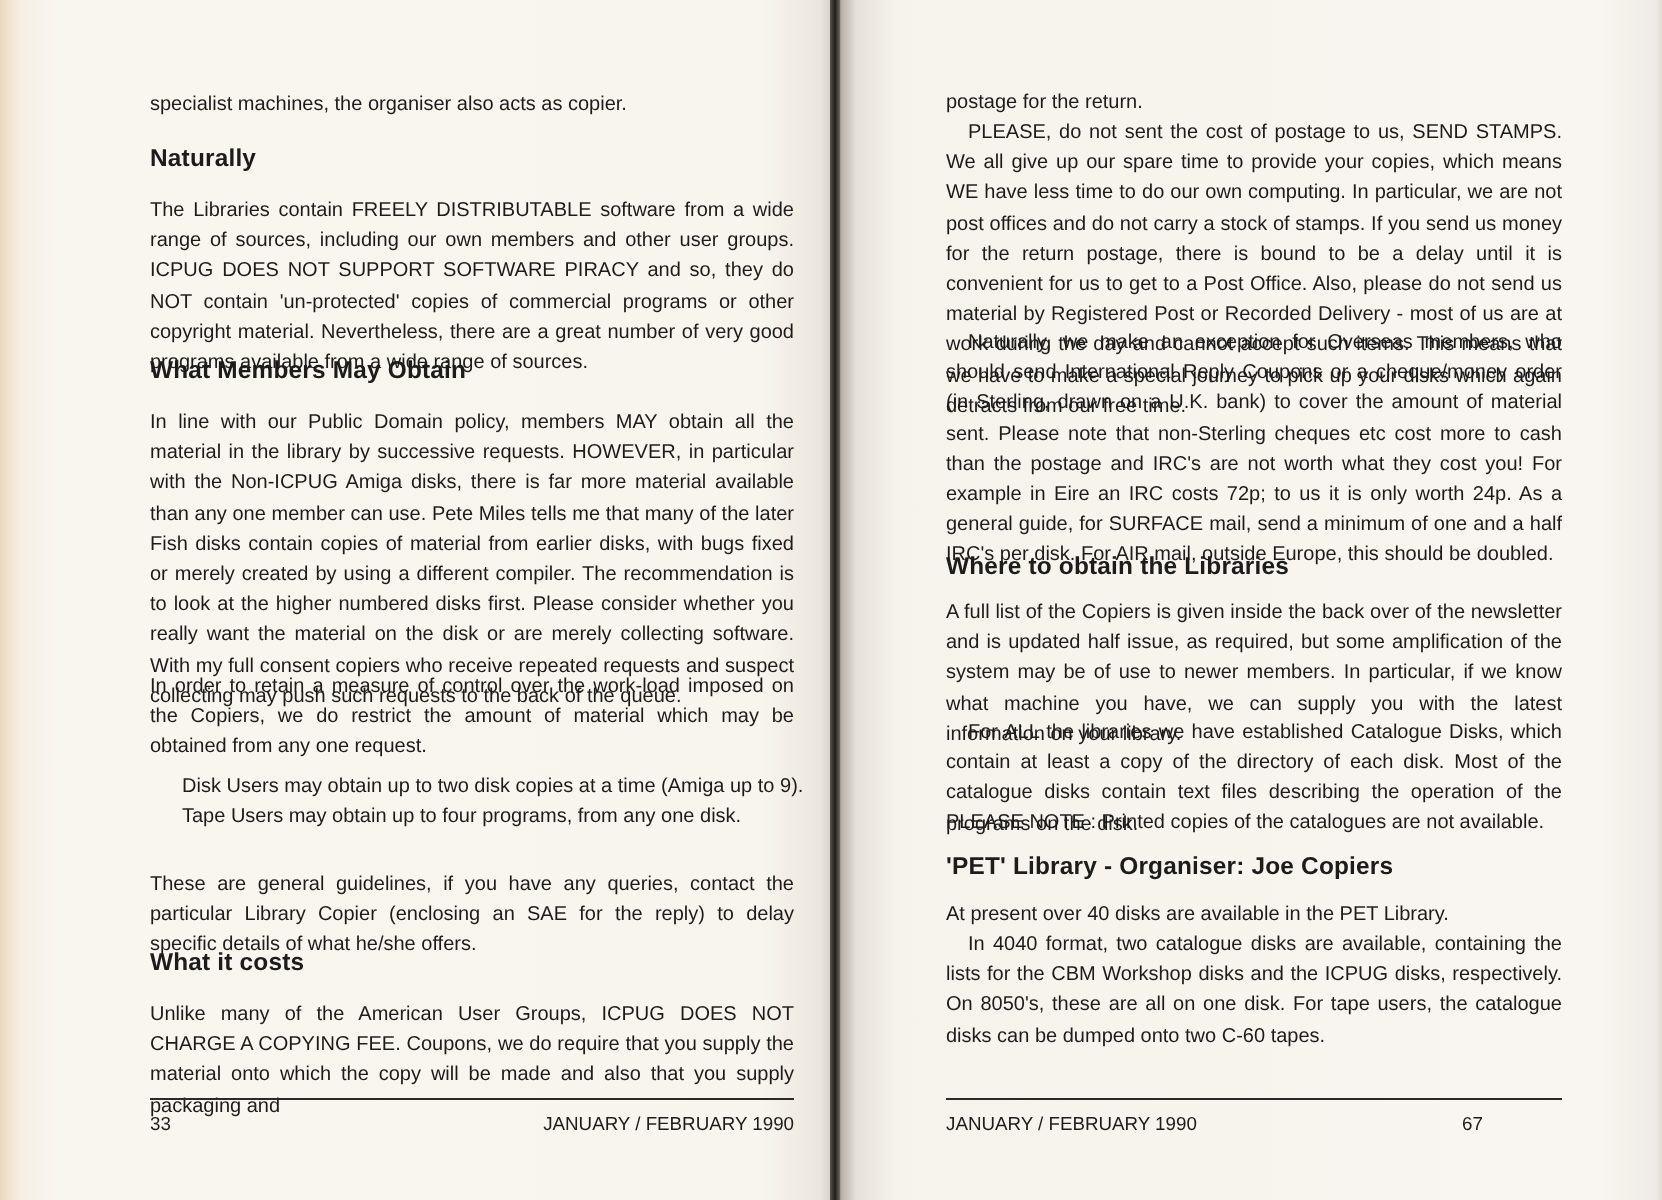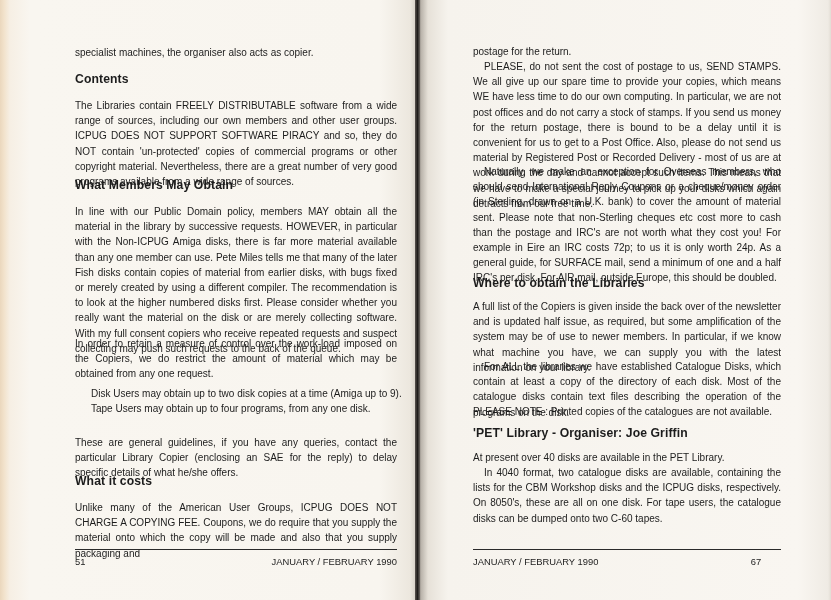--- a/index.html
+++ b/index.html
@@ -35,56 +35,56 @@
 </style>
 </head>
 <body>
 
 <div class="spread">
 
   <div class="page page-left">
     <div class="col col-left">
       <p style="position:absolute; top:45px; width:322px;">specialist machines, the organiser also acts as copier.</p>
 
-      <h2 style="position:absolute; top:72px;">Contents</h2>
+      <h2 style="position:absolute; top:72px;">Naturally</h2>
       <p style="position:absolute; top:98px; width:322px;">The Libraries contain FREELY DISTRIBUTABLE software from a wide range of sources, including our own members and other user groups. ICPUG DOES NOT SUPPORT SOFTWARE PIRACY and so, they do NOT contain 'un-protected' copies of commercial programs or other copyright material. Nevertheless, there are a great number of very good programs available from a wide range of sources.</p>
 
       <h2 style="position:absolute; top:178px;text-align:right;">What Members May Obtain</h2>
       <p style="position:absolute; top:204px; width:322px;">In line with our Public Domain policy, members MAY obtain all the material in the library by successive requests. HOWEVER, in particular with the Non-ICPUG Amiga disks, there is far more material available than any one member can use. Pete Miles tells me that many of the later Fish disks contain copies of material from earlier disks, with bugs fixed or merely created by using a different compiler. The recommendation is to look at the higher numbered disks first. Please consider whether you really want the material on the disk or are merely collecting software. With my full consent copiers who receive repeated requests and suspect collecting may push such requests to the back of the queue.</p>
       <p style="position:absolute; top:336px; width:322px;">In order to retain a measure of control over the work-load imposed on the Copiers, we do restrict the amount of material which may be obtained from any one request.</p>
 
       <p class="ind-block" style="position:absolute; top:386px; width:322px;">Disk Users may obtain up to two disk copies at a time (Amiga up to 9).</p>
       <p class="ind-block" style="position:absolute; top:401px; width:322px;text-align:right;">Tape Users may obtain up to four programs, from any one disk.</p>
 
       <p style="position:absolute; top:435px; width:322px;">These are general guidelines, if you have any queries, contact the particular Library Copier (enclosing an SAE for the reply) to delay specific details of what he/she offers.</p>
 
       <h2 style="position:absolute; top:474px;">What it costs</h2>
       <p style="position:absolute; top:500px; width:322px;">Unlike many of the American User Groups, ICPUG DOES NOT CHARGE A COPYING FEE. Coupons, we do require that you supply the material onto which the copy will be made and also that you supply packaging and</p>
     </div>
 
     <div class="rule" style="left:75px; top:549px; width:322px;"></div>
-    <div class="folio" style="left:75px; top:556px;">51</div>
+    <div class="folio" style="left:75px; top:556px;">33</div>
     <div class="folio" style="left:247px; top:556px; width:150px; text-align:right;">JANUARY / FEBRUARY 1990</div>
   </div>
 
   <div class="page page-right">
   </div>
   <div class="col col-right">
     <p style="position:absolute; top:44px; width:308px;">postage for the return.</p>
     <p class="indent" style="position:absolute; top:59px; width:308px;">PLEASE, do not sent the cost of postage to us, SEND STAMPS. We all give up our spare time to provide your copies, which means WE have less time to do our own computing. In particular, we are not post offices and do not carry a stock of stamps. If you send us money for the return postage, there is bound to be a delay until it is convenient for us to get to a Post Office. Also, please do not send us material by Registered Post or Recorded Delivery - most of us are at work during the day and cannot accept such items. This means that we have to make a special journey to pick up your disks which again detracts from our free time.</p>
     <p class="indent" style="position:absolute; top:164px; width:308px;">Naturally, we make an exception for Overseas members, who should send International Reply Coupons or a cheque/money order (in Sterling, drawn on a U.K. bank) to cover the amount of material sent. Please note that non-Sterling cheques etc cost more to cash than the postage and IRC's are not worth what they cost you! For example in Eire an IRC costs 72p; to us it is only worth 24p. As a general guide, for SURFACE mail, send a minimum of one and a half IRC's per disk. For AIR mail, outside Europe, this should be doubled.</p>
 
     <h2 style="position:absolute; top:276px;">Where to obtain the Libraries</h2>
     <p style="position:absolute; top:299px; width:308px;">A full list of the Copiers is given inside the back over of the newsletter and is updated half issue, as required, but some amplification of the system may be of use to newer members. In particular, if we know what machine you have, we can supply you with the latest information on your library.</p>
     <p class="indent" style="position:absolute; top:359px; width:308px;">For ALL the libraries we have established Catalogue Disks, which contain at least a copy of the directory of each disk. Most of the catalogue disks contain text files describing the operation of the programs on the disk.</p>
     <p style="position:absolute; top:404px; width:308px;">PLEASE NOTE : Printed copies of the catalogues are not available.</p>
 
-    <h2 style="position:absolute; top:426px;">'PET' Library - Organiser: Joe Griffin</h2>
+    <h2 style="position:absolute; top:426px;">'PET' Library - Organiser: Joe Copiers</h2>
     <p style="position:absolute; top:450px; width:308px;">At present over 40 disks are available in the PET Library.</p>
     <p class="indent" style="position:absolute; top:465px; width:308px;">In 4040 format, two catalogue disks are available, containing the lists for the CBM Workshop disks and the ICPUG disks, respectively. On 8050's, these are all on one disk. For tape users, the catalogue disks can be dumped onto two C-60 tapes.</p>
   </div>
 
   <div class="rule" style="left:473px; top:549px; width:308px;"></div>
   <div class="folio" style="left:473px; top:556px;">JANUARY / FEBRUARY 1990</div>
-  <div class="folio" style="left:731px; top:556px; width:50px; text-align:center;">67</div>
+  <div class="folio" style="left:731px; top:556px; width:50px; text-align:left;">67</div>
 
   <div class="spine"></div>
 </div>
 
 </body></html>

